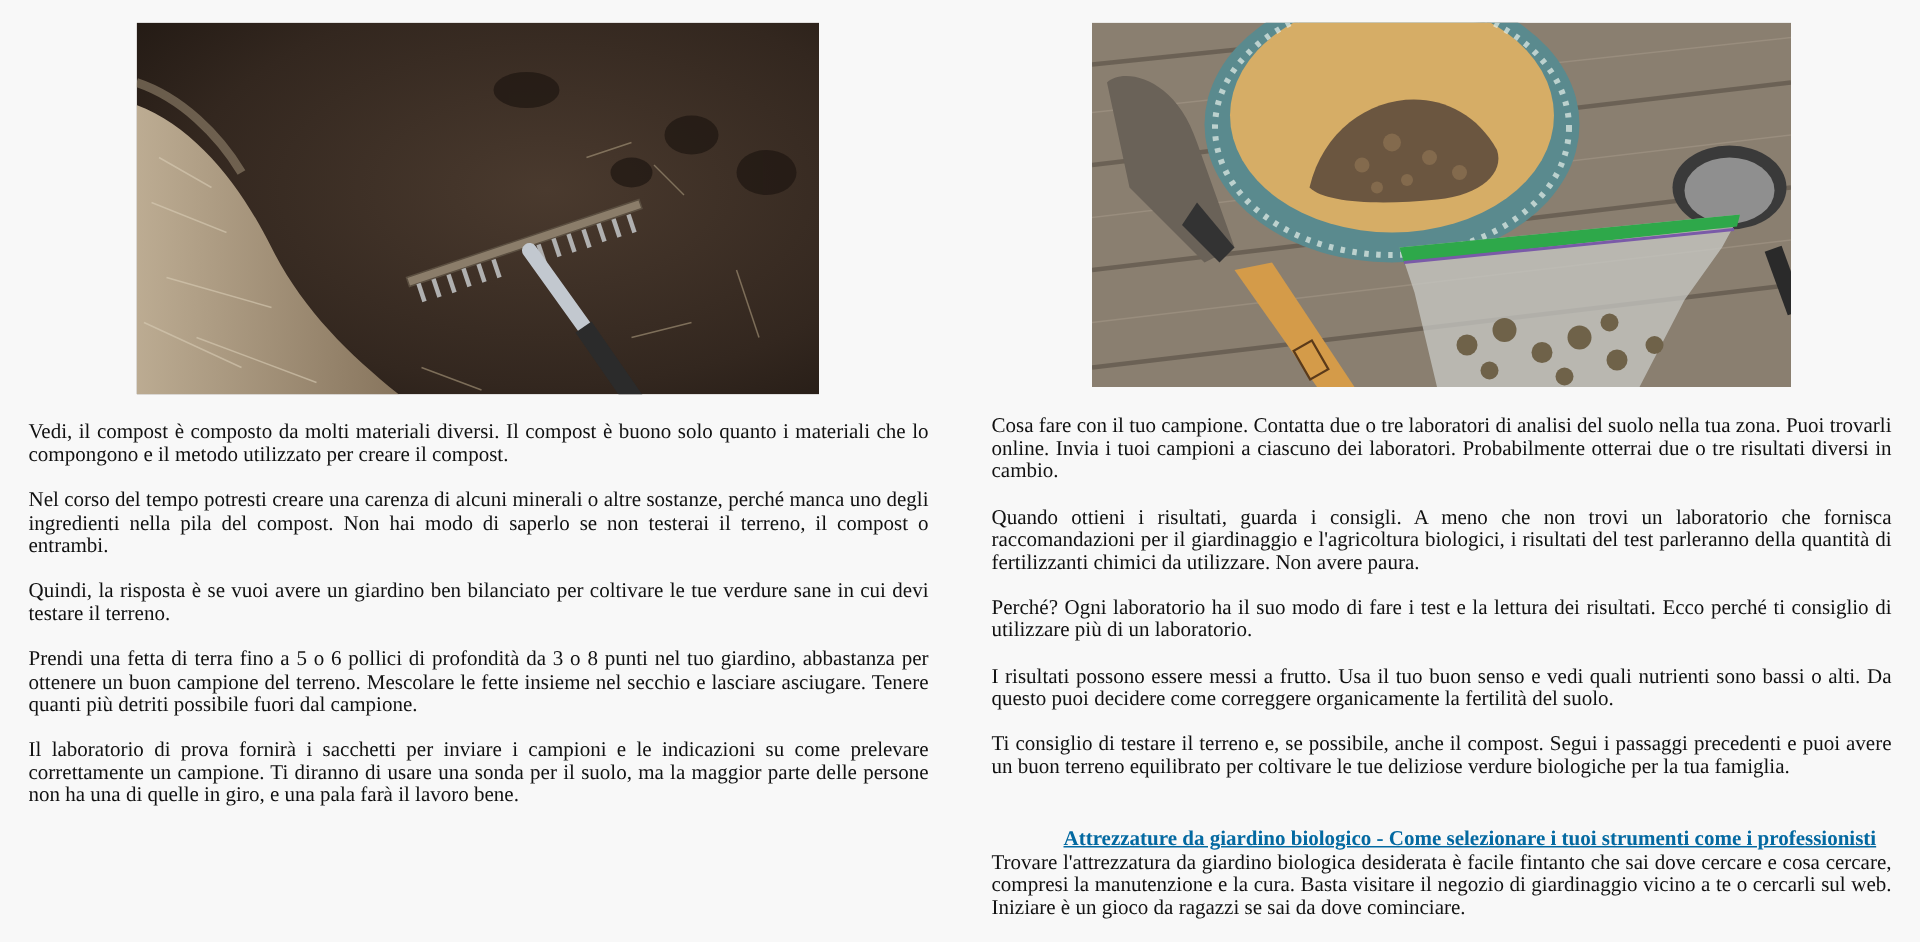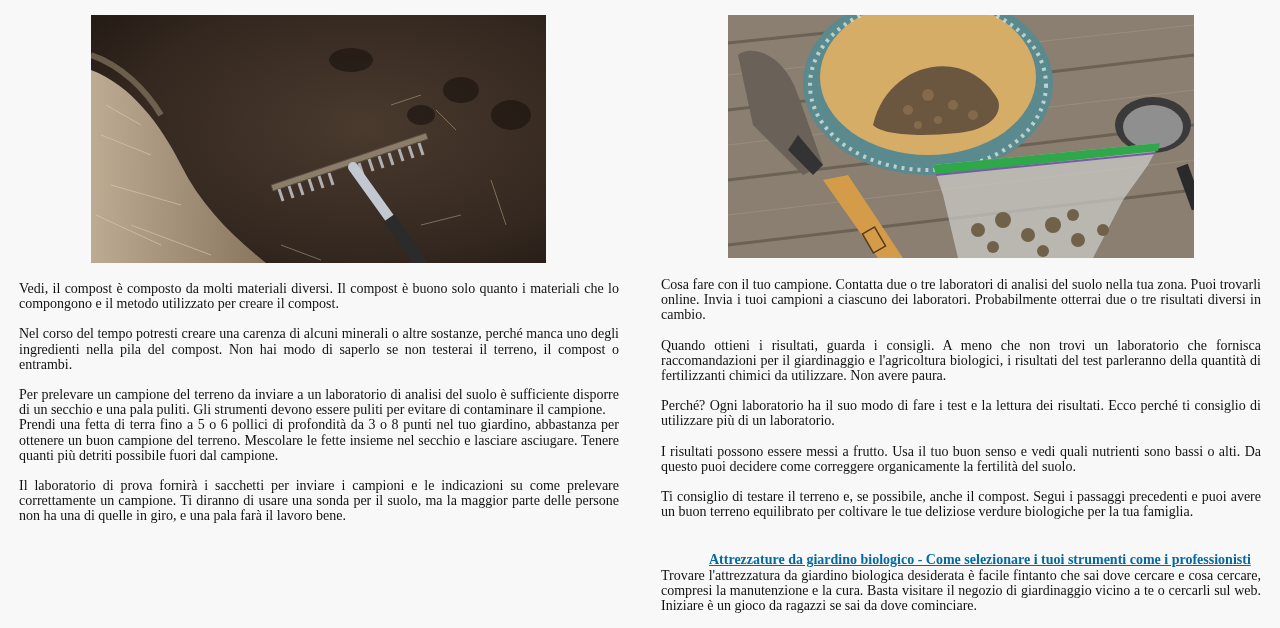--- a/index.html
+++ b/index.html
@@ -142,21 +142,21 @@
       <circle cx="315" cy="236" r="6"></circle>
         <circle cx="345" cy="200" r="6"></circle>
         <circle cx="375" cy="215" r="6"></circle>
     </g>
   </svg>
 </div>
 
 <div class="text-block text-left">
   <p>Vedi, il compost è composto da molti materiali diversi. Il compost è buono solo quanto i materiali che lo compongono e il metodo utilizzato per creare il compost.</p>
   <p>Nel corso del tempo potresti creare una carenza di alcuni minerali o altre sostanze, perché manca uno degli ingredienti nella pila del compost. Non hai modo di saperlo se non testerai il terreno, il compost o entrambi.</p>
-  <p class="tight">Per prelevare un campione del terreno da inviare a un laboratorio di analisi del suolo è sufficiente disporre di un secchio e una pala puliti. Gli strumenti devono essere puliti per evitare di contaminare il campione.</p>
+  <p>Quindi, la risposta è se vuoi avere un giardino ben bilanciato per coltivare le tue verdure sane in cui devi testare il terreno.</p>
   <p>Prendi una fetta di terra fino a 5 o 6 pollici di profondità da 3 o 8 punti nel tuo giardino, abbastanza per ottenere un buon campione del terreno. Mescolare le fette insieme nel secchio e lasciare asciugare. Tenere quanti più detriti possibile fuori dal campione.</p>
   <p>Il laboratorio di prova fornirà i sacchetti per inviare i campioni e le indicazioni su come prelevare correttamente un campione. Ti diranno di usare una sonda per il suolo, ma la maggior parte delle persone non ha una di quelle in giro, e una pala farà il lavoro bene.</p>
 </div>
 
 <div class="text-block text-right">
   <p>Cosa fare con il tuo campione. Contatta due o tre laboratori di analisi del suolo nella tua zona. Puoi trovarli online. Invia i tuoi campioni a ciascuno dei laboratori. Probabilmente otterrai due o tre risultati diversi in cambio.</p>
   <p>Quando ottieni i risultati, guarda i consigli. A meno che non trovi un laboratorio che fornisca raccomandazioni per il giardinaggio e l'agricoltura biologici, i risultati del test parleranno della quantità di fertilizzanti chimici da utilizzare. Non avere paura.</p>
   <p>Perché? Ogni laboratorio ha il suo modo di fare i test e la lettura dei risultati. Ecco perché ti consiglio di utilizzare più di un laboratorio.</p>
   <p>I risultati possono essere messi a frutto. Usa il tuo buon senso e vedi quali nutrienti sono bassi o alti. Da questo puoi decidere come correggere organicamente la fertilità del suolo.</p>
   <p class="tight">Ti consiglio di testare il terreno e, se possibile, anche il compost. Segui i passaggi precedenti e puoi avere un buon terreno equilibrato per coltivare le tue deliziose verdure biologiche per la tua famiglia.</p>

